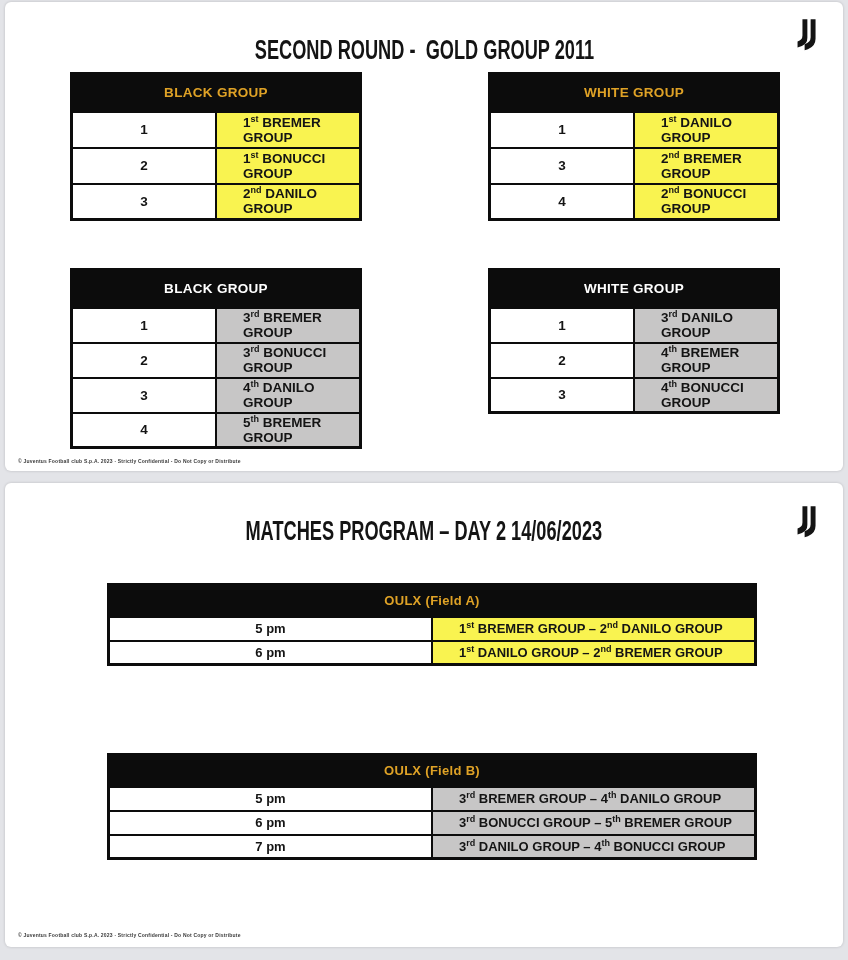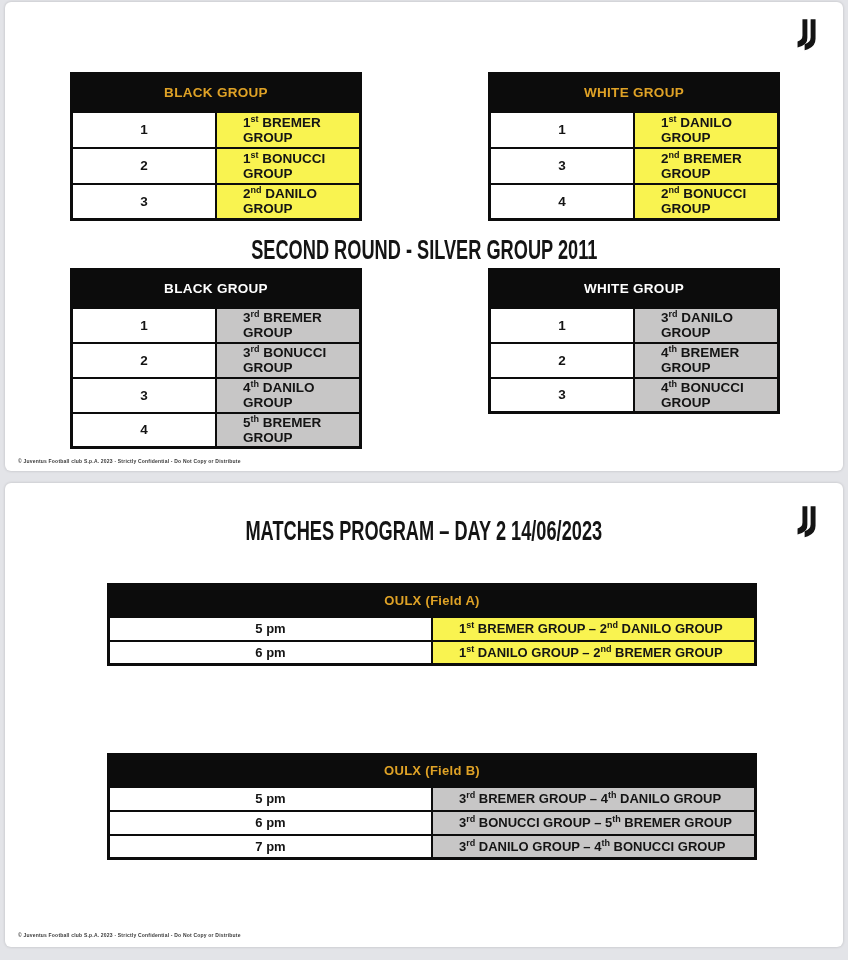--- a/index.html
+++ b/index.html
@@ -105,20 +105,23 @@
     letter-spacing: 0.2px;
   }
   #slide1 .footer-note { top: 456px; }
   #slide2 .footer-note { top: 449px; }
 </style>
 </head>
 <body>
 
 <div class="card" id="slide1">
 
+  <div class="slide-title" style="top:32px">
+    <span>SECOND ROUND -  GOLD GROUP 2011</span>
+  </div>
 
   <div class="juve-logo">
     <svg viewBox="0 0 44 58" xmlns="http://www.w3.org/2000/svg">
       <path fill="#141414" d="M10 0 H19 V34 Q19 45 9 49 L1 52 V41 Q10 38 10 30 Z"></path>
       <path fill="#141414" d="M25 0 H34 V36 Q34 50 20 55 L14 57 V46 Q25 42 25 33 Z"></path>
     </svg>
   </div>
 
   <table class="grp gold" id="gold-black">
     <thead>
@@ -157,23 +160,20 @@
           <td class="c1">3</td>
           <td class="c2">2<sup>nd</sup> BREMER GROUP</td>
         </tr>
         <tr>
           <td class="c1">4</td>
           <td class="c2">2<sup>nd</sup> BONUCCI GROUP</td>
         </tr>
       </tbody>
   </table>
 
-  <div class="slide-title" style="top:232px">
-    <span>SECOND ROUND - SILVER GROUP 2011</span>
-  </div>
 
   <table class="grp silver" id="silver-black">
     <thead>
       <tr>
         <th colspan="2">BLACK GROUP</th>
       </tr>
     </thead>
     <tbody>
         <tr>
           <td class="c1">1</td>

